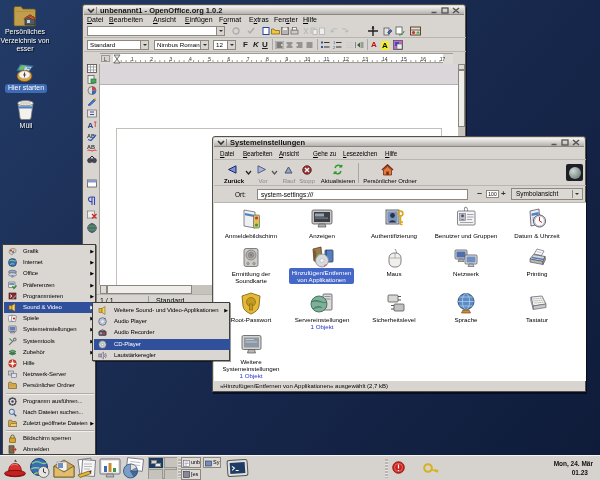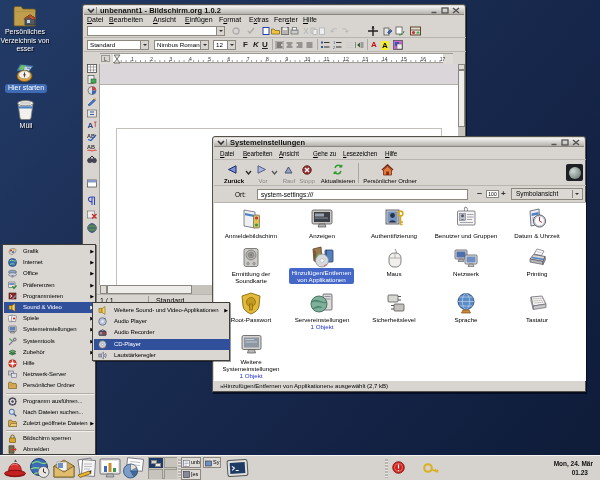--- a/index.html
+++ b/index.html
@@ -81,21 +81,21 @@
   </svg>
 </div>
 <div class="icolabel" style="left:5px; top:122px; width:42px;">Müll</div>
 
 <div class="win" id="oowin" style="left:82px; top:4px; width:384px; height:301px;">
   <div class="tbar">
     <svg class="chev" viewBox="0 0 8 7">
           <path d="M1 2 L4 5 L7 2" stroke="#333" stroke-width="1.6" fill="none"></path>
         </svg>
         <span class="sep"></span>
-    <span class="ttl">unbenannt1 - Bildschirm.org 1.0.2</span>
+    <span class="ttl">unbenannt1 - OpenOffice.org 1.0.2</span>
     <svg class="wbtn" style="right:26px" viewBox="0 0 8 7">
           <path d="M1.5 5.5 H6.5" stroke="#555" stroke-width="1.5"></path>
         </svg>
     <svg class="wbtn" style="right:15px" viewBox="0 0 8 7">
           <rect x="1" y="1" width="6" height="5" fill="none" stroke="#555" stroke-width="1.3"></rect>
         </svg>
     <svg class="wbtn" style="right:4px" viewBox="0 0 8 7">
           <path d="M1 1 L7 6 M7 1 L1 6" stroke="#555" stroke-width="1.5"></path>
         </svg>
   </div>

